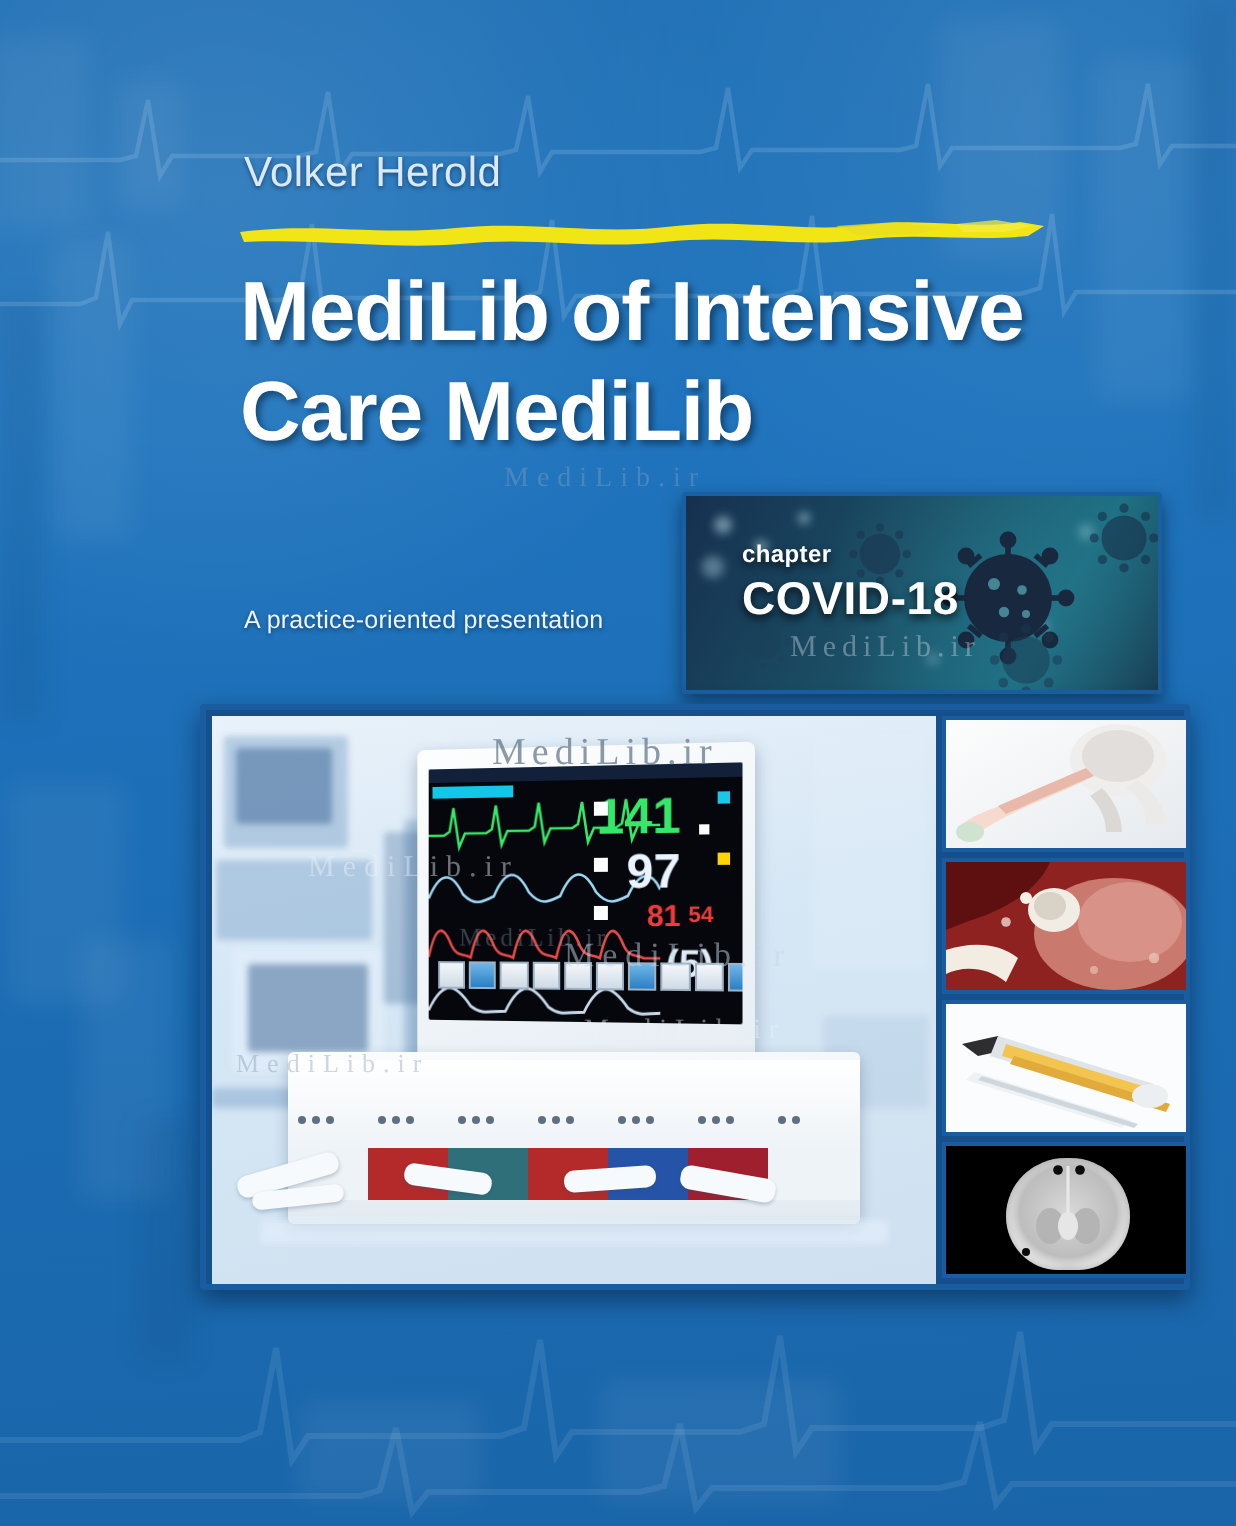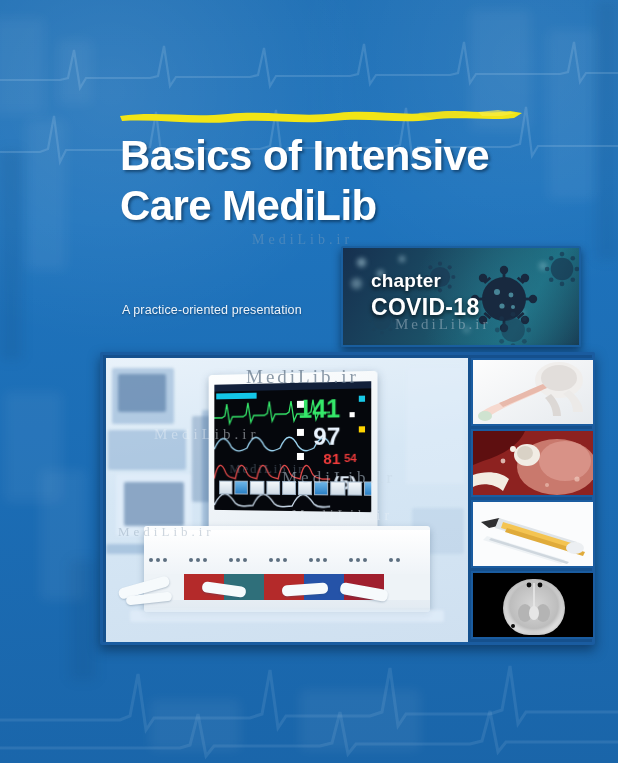--- a/index.html
+++ b/index.html
@@ -54,21 +54,21 @@
     border:2px solid #1a5fa0;border-radius:2px;overflow:hidden;
     box-shadow:0 4px 9px rgba(3,22,45,.55);
     background:
       radial-gradient(circle at 72% 48%, rgba(40,120,140,.55), rgba(0,0,0,0) 55%),
       linear-gradient(120deg,#16304f 0%,#1b4f66 45%,#1d6f83 75%,#17384f 100%);
   }
   #covid-badge .vtxt{
     position:absolute;left:28px;top:22px;z-index:6;
     color:#fff;font-weight:bold;text-shadow:0 2px 4px rgba(0,0,0,.75);
   }
-  #covid-badge .vtxt .c1{font-size:19px;display:block;letter-spacing:.2px;}
+  #covid-badge .vtxt .c1{font-size:12px;display:block;letter-spacing:.2px;}
   #covid-badge .vtxt .c2{font-size:23px;display:block;margin-top:2px;letter-spacing:.3px;}
   .bokeh{position:absolute;border-radius:50%;background:rgba(200,235,245,.5);filter:blur(2.5px);}
   .virus{position:absolute;}
   #covid-wm{
     position:absolute;left:52px;top:68px;z-index:7;
     font-size:15px;letter-spacing:3px;color:rgba(190,205,215,.45);
     font-family:"Liberation Serif",serif;
   }
 
   
@@ -185,29 +185,30 @@
   </svg>
   <svg class="ecg faint" style="top:650px;height:90px;" viewBox="0 0 618 90" preserveAspectRatio="none">
     <path d="M0,70 L120,70 L130,66 L138,24 L146,80 L154,68 L250,68 L262,64 L270,20 L278,78 L286,66 L370,66 L382,62 L390,18 L398,76 L406,64 L490,64 L502,60 L510,16 L518,74 L526,62 L618,62"></path>
   </svg>
   <svg class="ecg faint" style="top:700px;height:63px;" viewBox="0 0 618 63" preserveAspectRatio="none">
     <path d="M0,48 L180,48 L190,45 L198,14 L206,56 L214,46 L320,46 L332,43 L340,12 L348,54 L356,44 L470,44 L482,41 L490,11 L498,52 L506,42 L618,42"></path>
   </svg>
 
   <div class="wm dim" style="left:252px;top:232px;font-size:14px;">MediLib.ir</div>
 
+  <div id="author">Volker Herold</div>
 
   <svg id="brush" viewBox="0 0 412 18" preserveAspectRatio="none">
     <path d="M2,10 C40,5 70,12 110,8 C150,4 180,12 220,7 C255,3 285,11 320,6 C345,3 370,9 392,5 L404,7 L396,12 C370,15 340,10 312,14 C280,18 250,11 214,15 C178,19 150,12 112,16 C78,19 42,13 4,15 Z" fill="#f2e516"></path>
     <path d="M300,7 L330,5 L352,8 L340,11 L312,12 Z" fill="#e8dd20" opacity=".8"></path>
     <path d="M360,6 L380,4 L398,7 L384,10 L364,10 Z" fill="#f5ec4a" opacity=".7"></path>
   </svg>
 
   <div id="title">
-    <span>Basics of Intensive</span>
+    <span>MediLib of Intensive</span>
     <span class="l2">Care MediLib</span>
   </div>
 
   <div id="subtitle">A practice-oriented presentation</div>
 
   <div id="covid-badge">
     <div class="bokeh" style="left:14px;top:10px;width:9px;height:9px;"></div>
     <div class="bokeh" style="left:34px;top:22px;width:7px;height:7px;"></div>
     <div class="bokeh" style="left:8px;top:30px;width:11px;height:11px;opacity:.75;"></div>
     <div class="bokeh" style="left:56px;top:8px;width:6px;height:6px;"></div>

